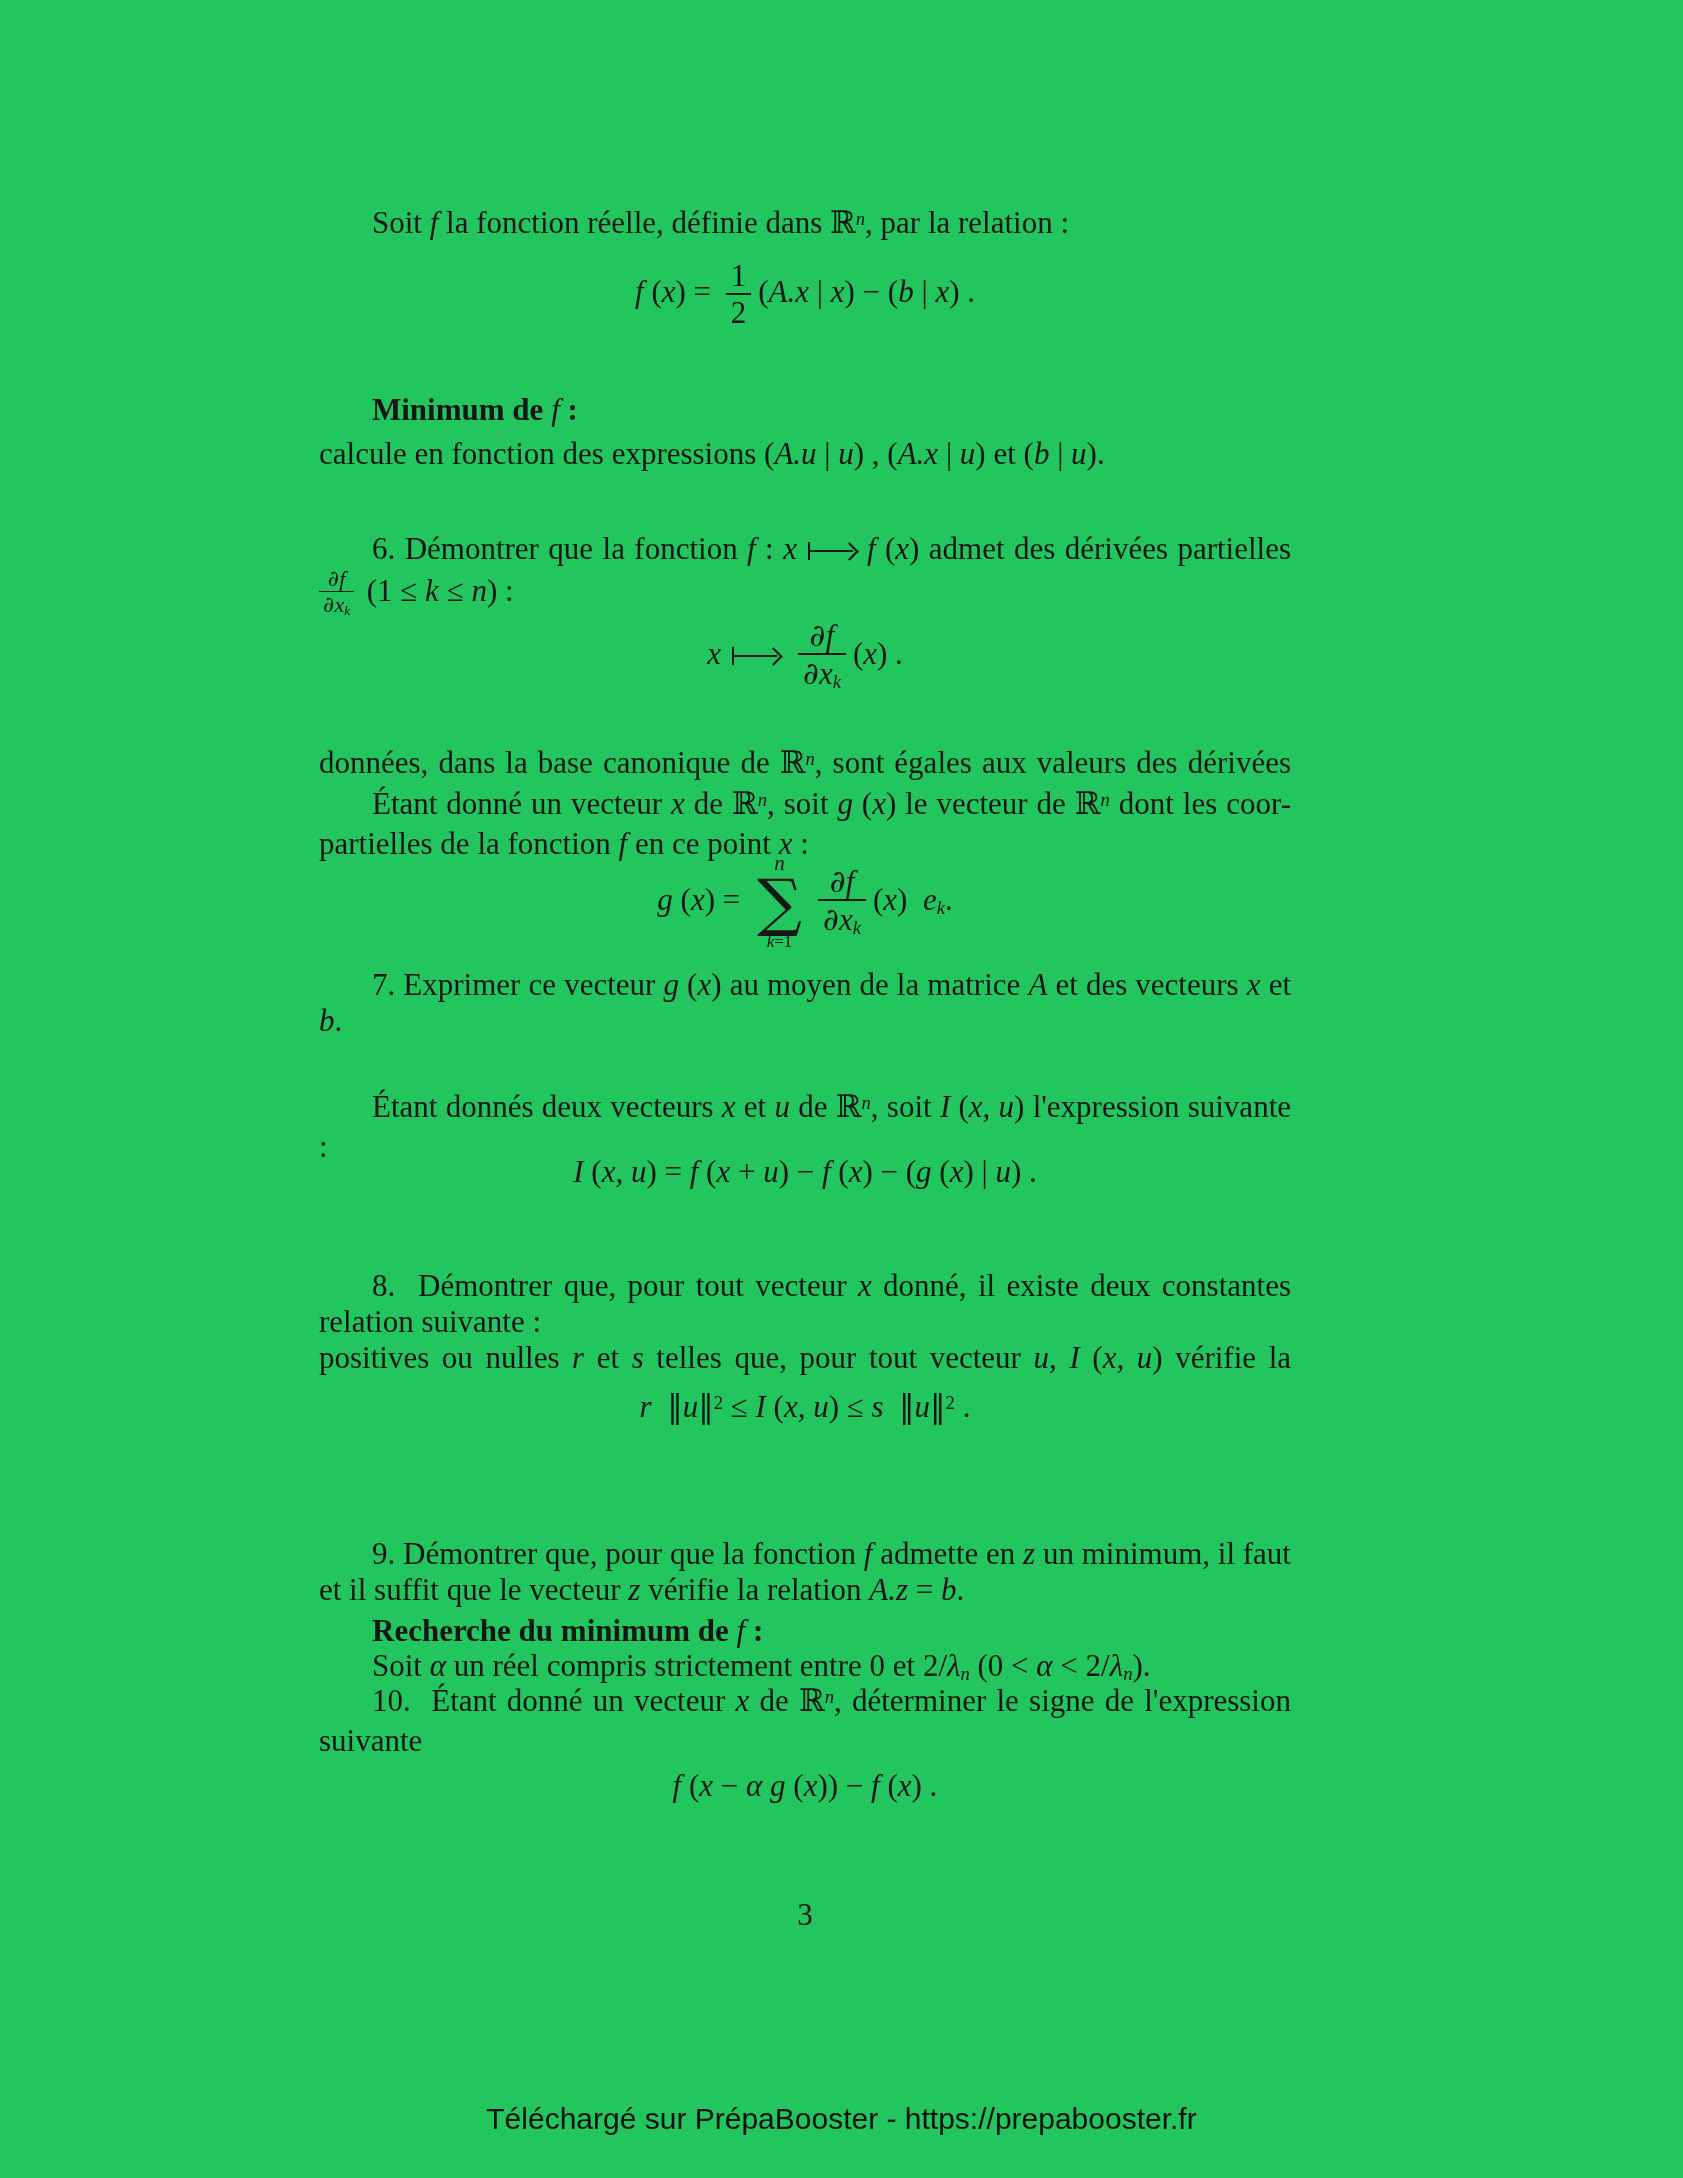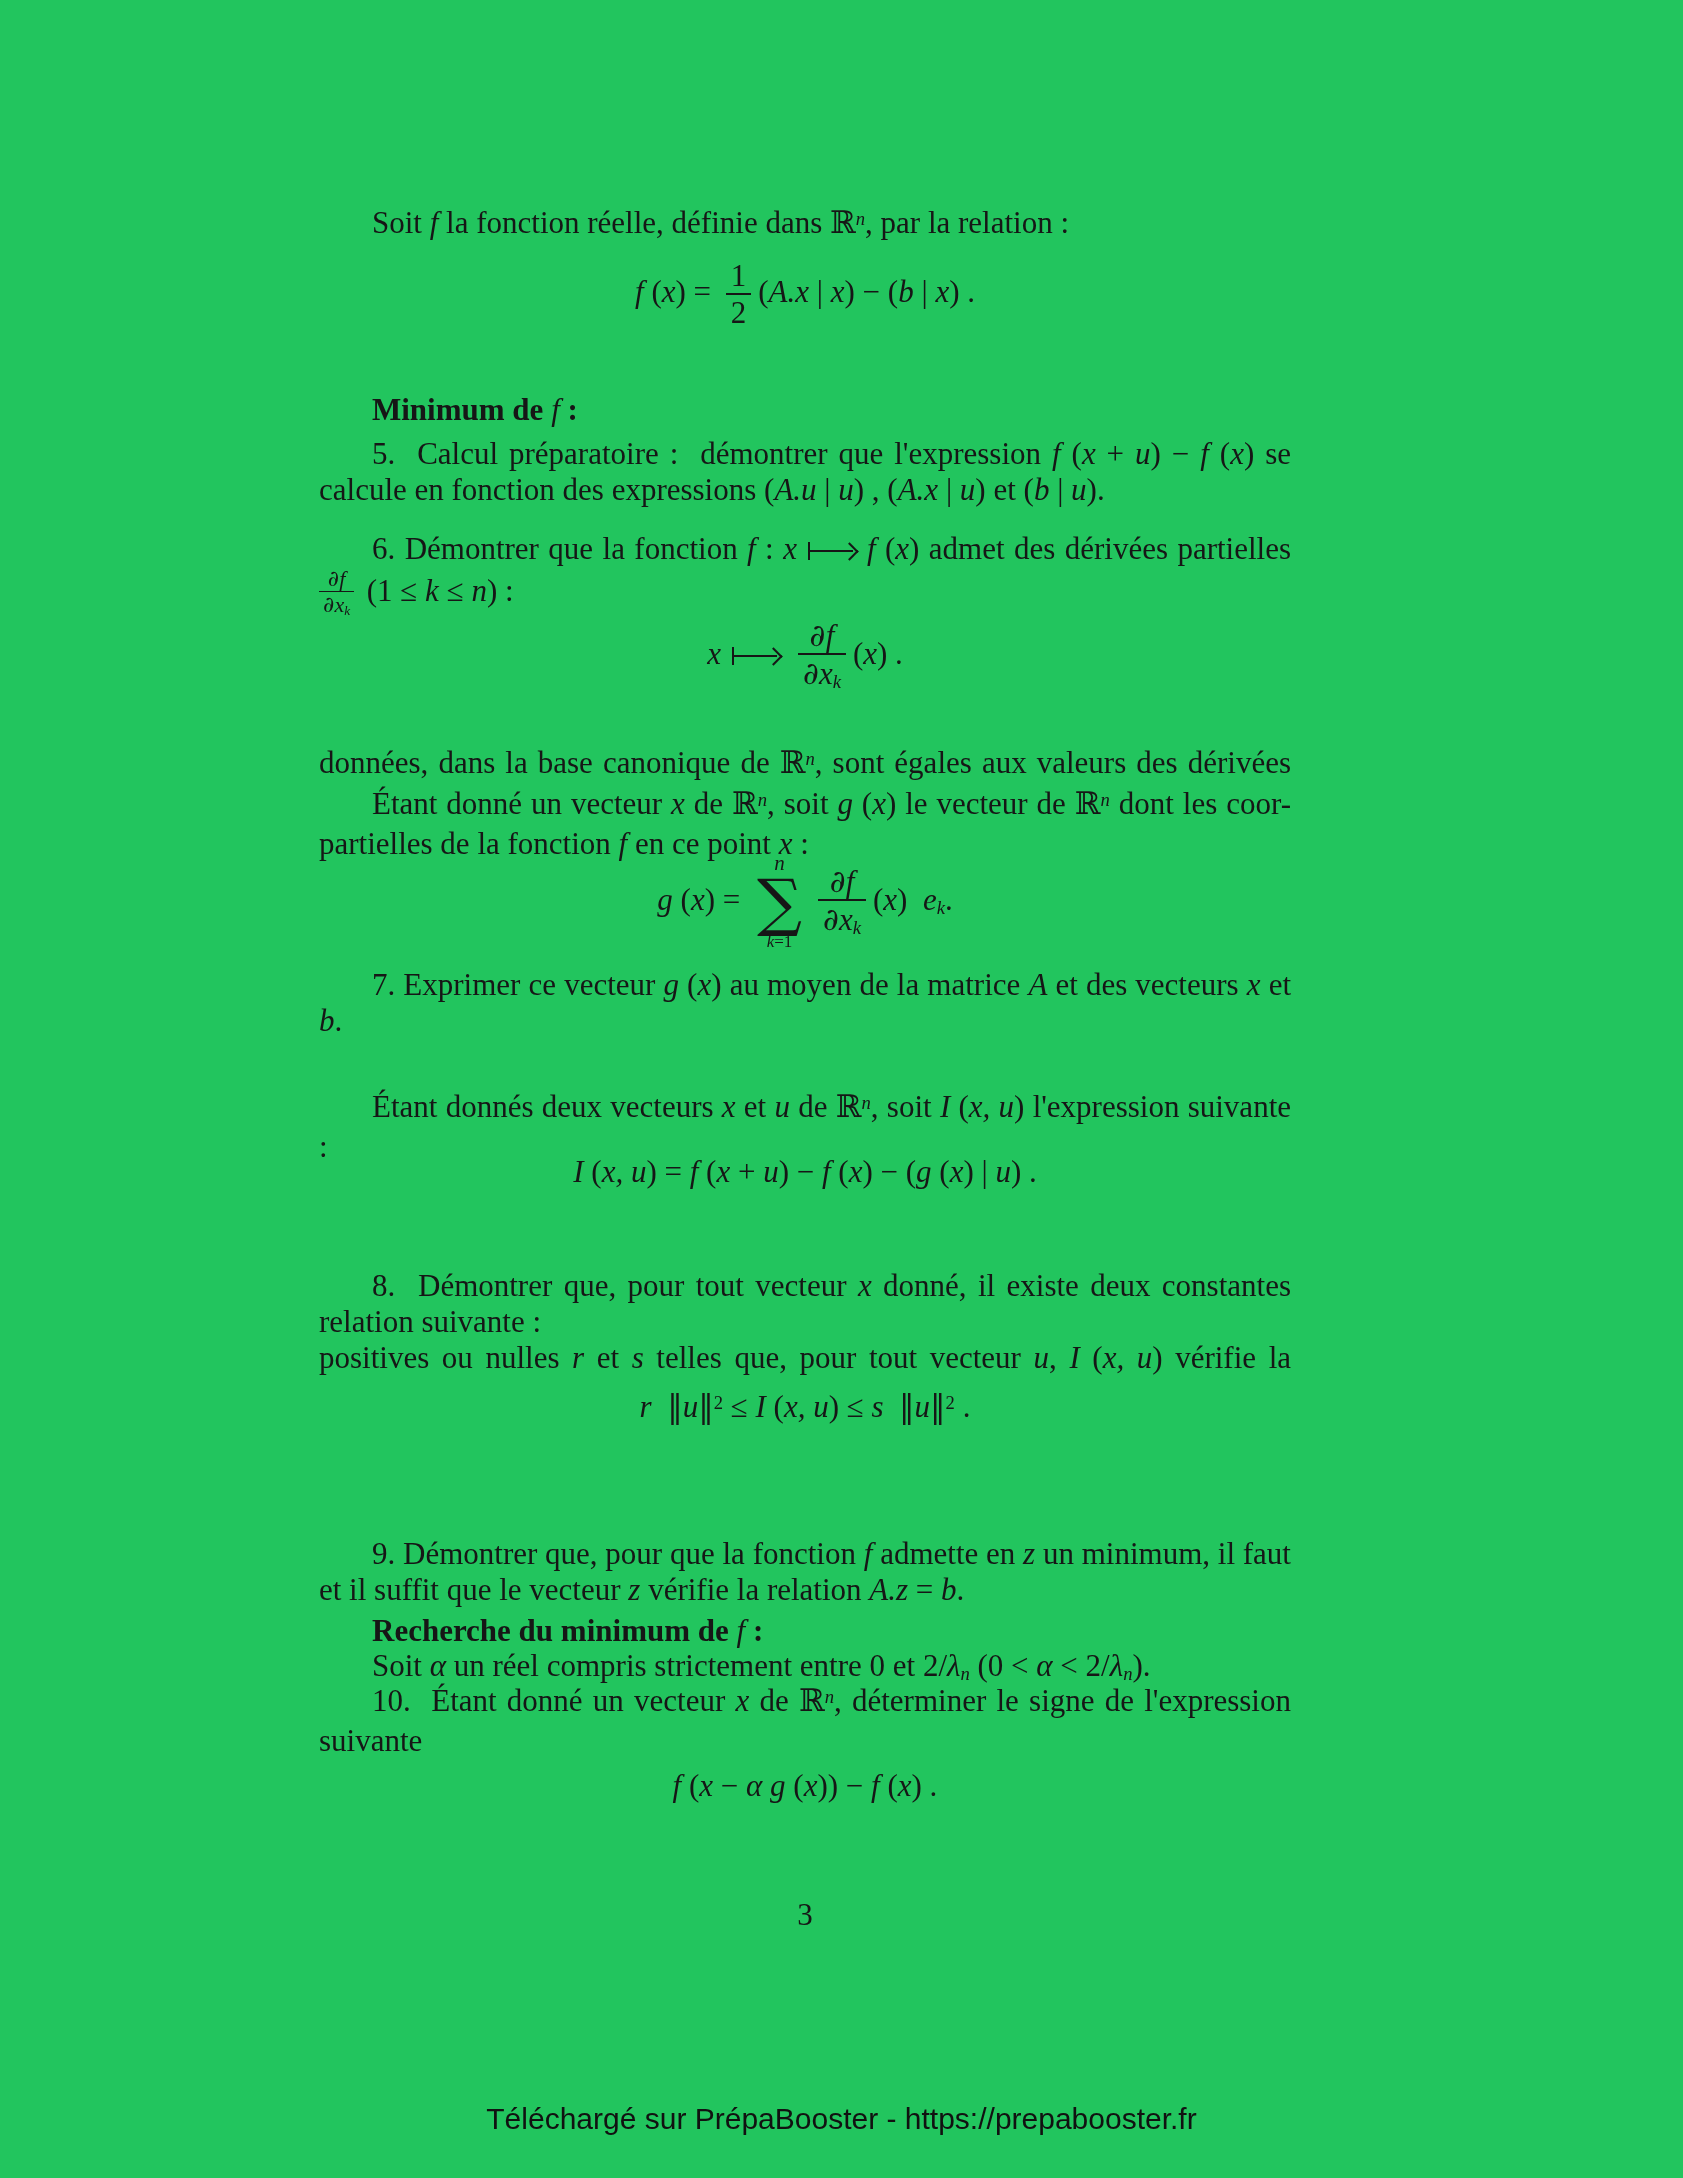--- a/index.html
+++ b/index.html
@@ -47,21 +47,20 @@
   <div class="block line ind" style="top:204px"><span>Soit </span><span class="mi">f</span><span> la fonction réelle, définie dans </span><span class="bb">ℝ</span><span class="sup mi">n</span><span>, par la relation :</span></div>
 
   <div class="formula" style="top:259px"><span class="mi">f</span><span> (</span><span class="mi">x</span><span>) = </span><span class="frac">
         <span class="num"><span>1</span></span>
         <span class="den"><span>2</span></span>
       </span><span>(</span><span class="mi">A.x</span><span> | </span><span class="mi">x</span><span>) − (</span><span class="mi">b</span><span> | </span><span class="mi">x</span><span>) .</span></div>
 
   <div class="block line ind" style="top:392px"><span class="mb">Minimum de </span><span class="mi">f</span><span class="mb"> :</span></div>
 
   <div class="block" style="top:436px">
-    <div class="line jl ind"><span>5.&nbsp; Calcul préparatoire :&nbsp; démontrer que l'expression </span><span class="mi">f</span><span> (</span><span class="mi">x</span><span> + </span><span class="mi">u</span><span>) − </span><span class="mi">f</span><span> (</span><span class="mi">x</span><span>) se</span></div>
     <div class="line"><span>calcule en fonction des expressions (</span><span class="mi">A.u</span><span> | </span><span class="mi">u</span><span>) , (</span><span class="mi">A.x</span><span> | </span><span class="mi">u</span><span>) et (</span><span class="mi">b</span><span> | </span><span class="mi">u</span><span>).</span></div>
   </div>
 
   <div class="block" style="top:531px">
     <div class="line jl ind"><span>6. Démontrer que la fonction </span><span class="mi">f</span><span> : </span><span class="mi">x</span><span class="mapsto"><span class="m-bar"></span><span class="m-shaft"></span><span class="m-head"></span></span><span class="mi">f</span><span> (</span><span class="mi">x</span><span>) admet des dérivées partielles</span></div>
     <div class="line"><span class="frac small">
           <span class="num"><span class="sym">∂</span><span class="mi">f</span></span>
           <span class="den"><span class="sym">∂</span><span class="mi">x</span><span class="sb mi">k</span></span>
         </span><span> (1 ≤ </span><span class="mi">k</span><span> ≤ </span><span class="mi">n</span><span>) :</span></div>
   </div>

